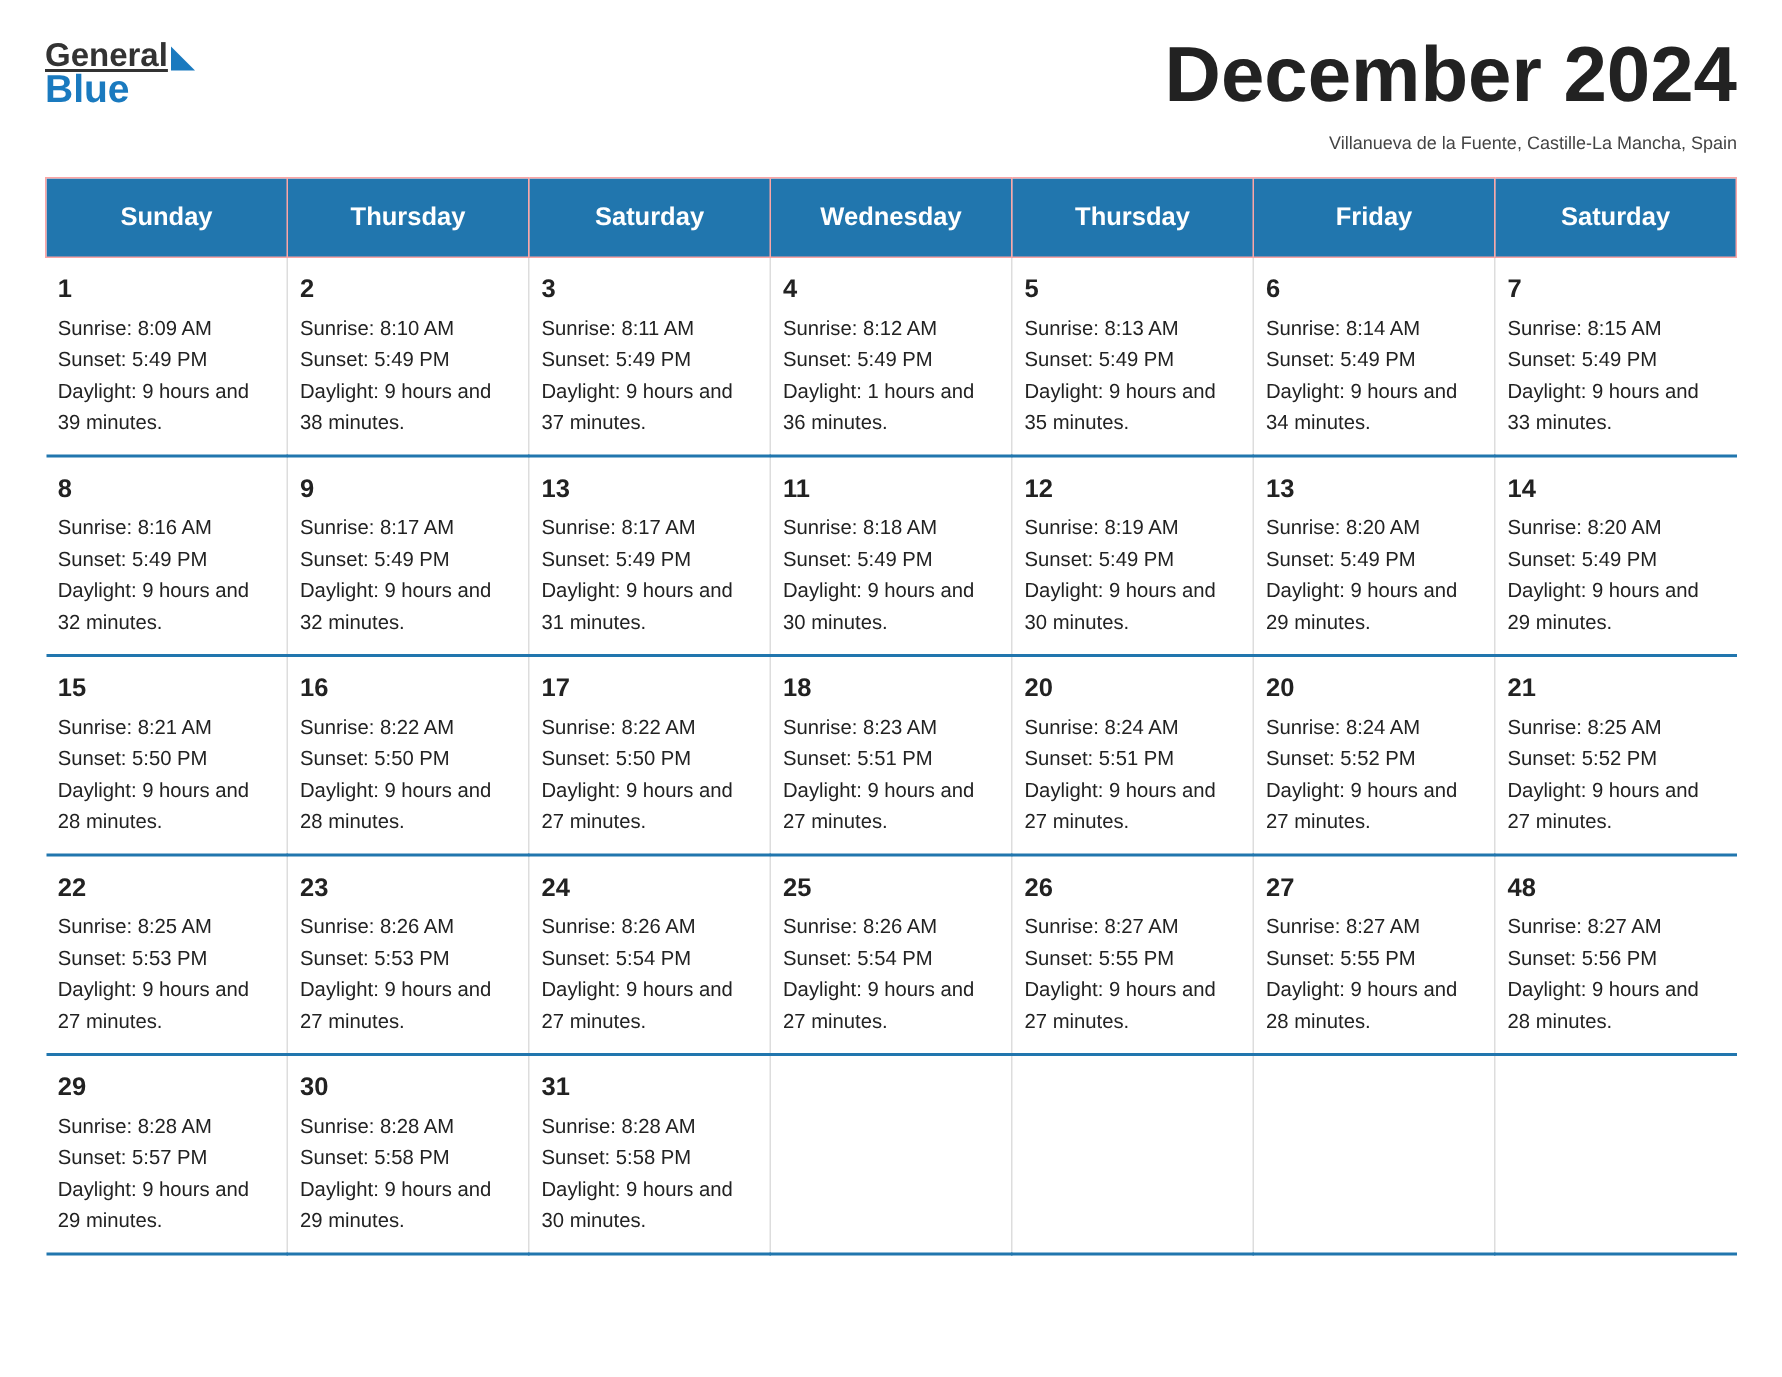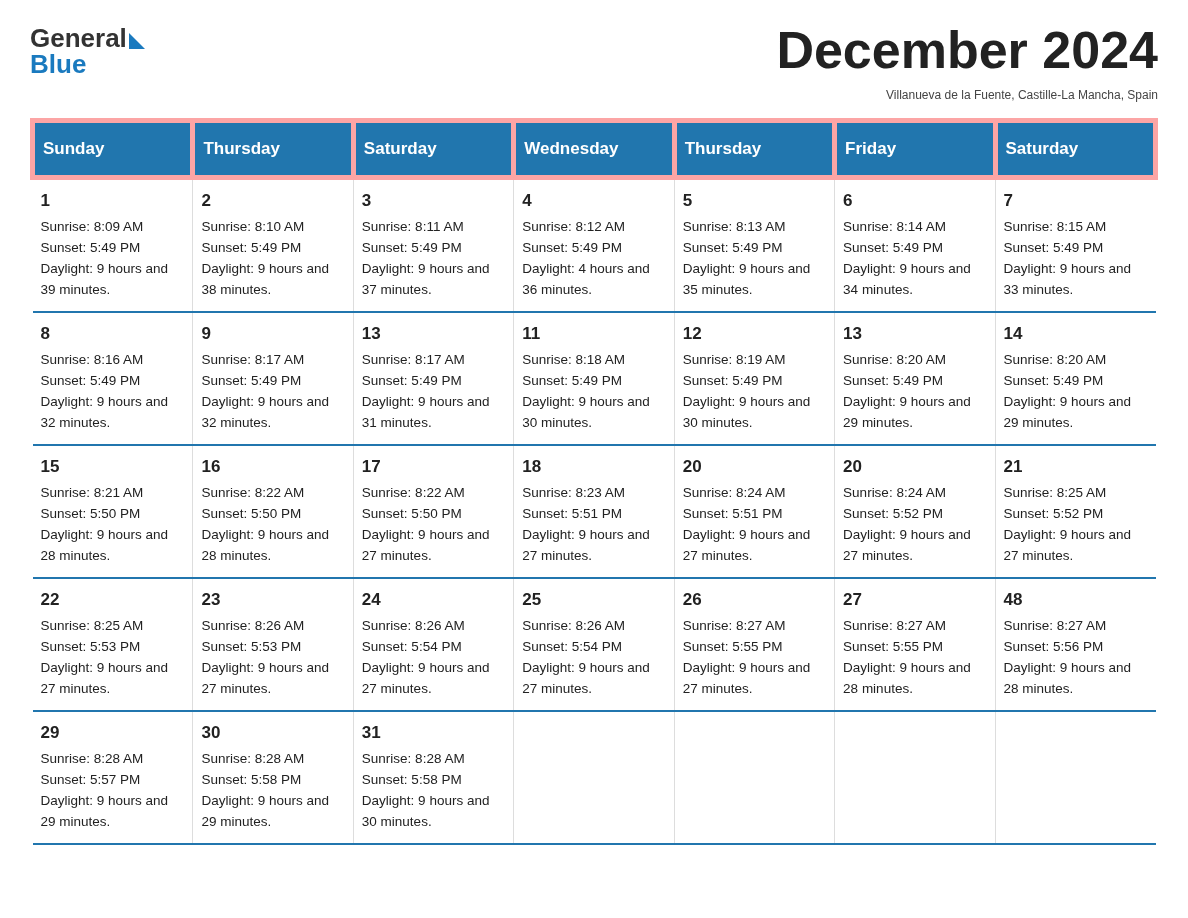--- a/index.html
+++ b/index.html
@@ -37,22 +37,22 @@
       width: 100%;
       border-collapse: collapse;
       table-layout: fixed;
     }
     thead th {
       background-color: #2176ae;
       color: #fff;
       font-size: 17px;
       font-weight: bold;
       padding: 16px 8px;
-      text-align: left;
-      border: 5px solid #fca5a5;
+      text-align: center;
+      border: 1px solid #fca5a5;
     }
     tbody tr {
       border-bottom: 2px solid #2176ae;
     }
     tbody td {
       vertical-align: top;
       padding: 8px 8px 10px 8px;
       font-size: 13.5px;
       color: #222;
       border-right: 1px solid #ddd;
@@ -72,21 +72,21 @@
       background: #fff;
     }
   </style>
 </head>
 <body>
 
 <div class="header-top">
   <div class="logo">
   <div style="display:flex; flex-direction:column; line-height:1.15; margin-top:4px;">
     <div style="display:flex; align-items:center;">
-      <span style="font-size:26px; font-weight:bold; color:#333;">General</span>
+      <span style="font-size:22px; font-weight:bold; color:#333;text-decoration:underline;">General</span>
           <span style="width:0;height:0;border-left:16px solid #1a7abf;border-top:16px solid transparent;display:inline-block;margin-left:2px; margin-top:4px;"></span>
     </div>
     <span style="font-size:26px; font-weight:bold; color:#1a7abf; margin-top:-4px;">Blue</span>
   </div>
 </div>
   <div>
     <div class="month-title">December 2024</div>
   </div>
 </div>
 
@@ -121,21 +121,21 @@
         <td>
         <span class="day-num">3</span>
         <span>Sunrise: 8:11 AM</span><br>
         <span>Sunset: 5:49 PM</span><br>
         <span>Daylight: 9 hours and 37 minutes.</span>
       </td>
         <td>
         <span class="day-num">4</span>
         <span>Sunrise: 8:12 AM</span><br>
         <span>Sunset: 5:49 PM</span><br>
-        <span>Daylight: 4 hours and 36 minutes.</span>
+        <span>Daylight: 1 hours and 36 minutes.</span>
       </td>
         <td>
         <span class="day-num">5</span>
         <span>Sunrise: 8:13 AM</span><br>
         <span>Sunset: 5:49 PM</span><br>
         <span>Daylight: 9 hours and 35 minutes.</span>
       </td>
         <td>
         <span class="day-num">6</span>
         <span>Sunrise: 8:14 AM</span><br>

